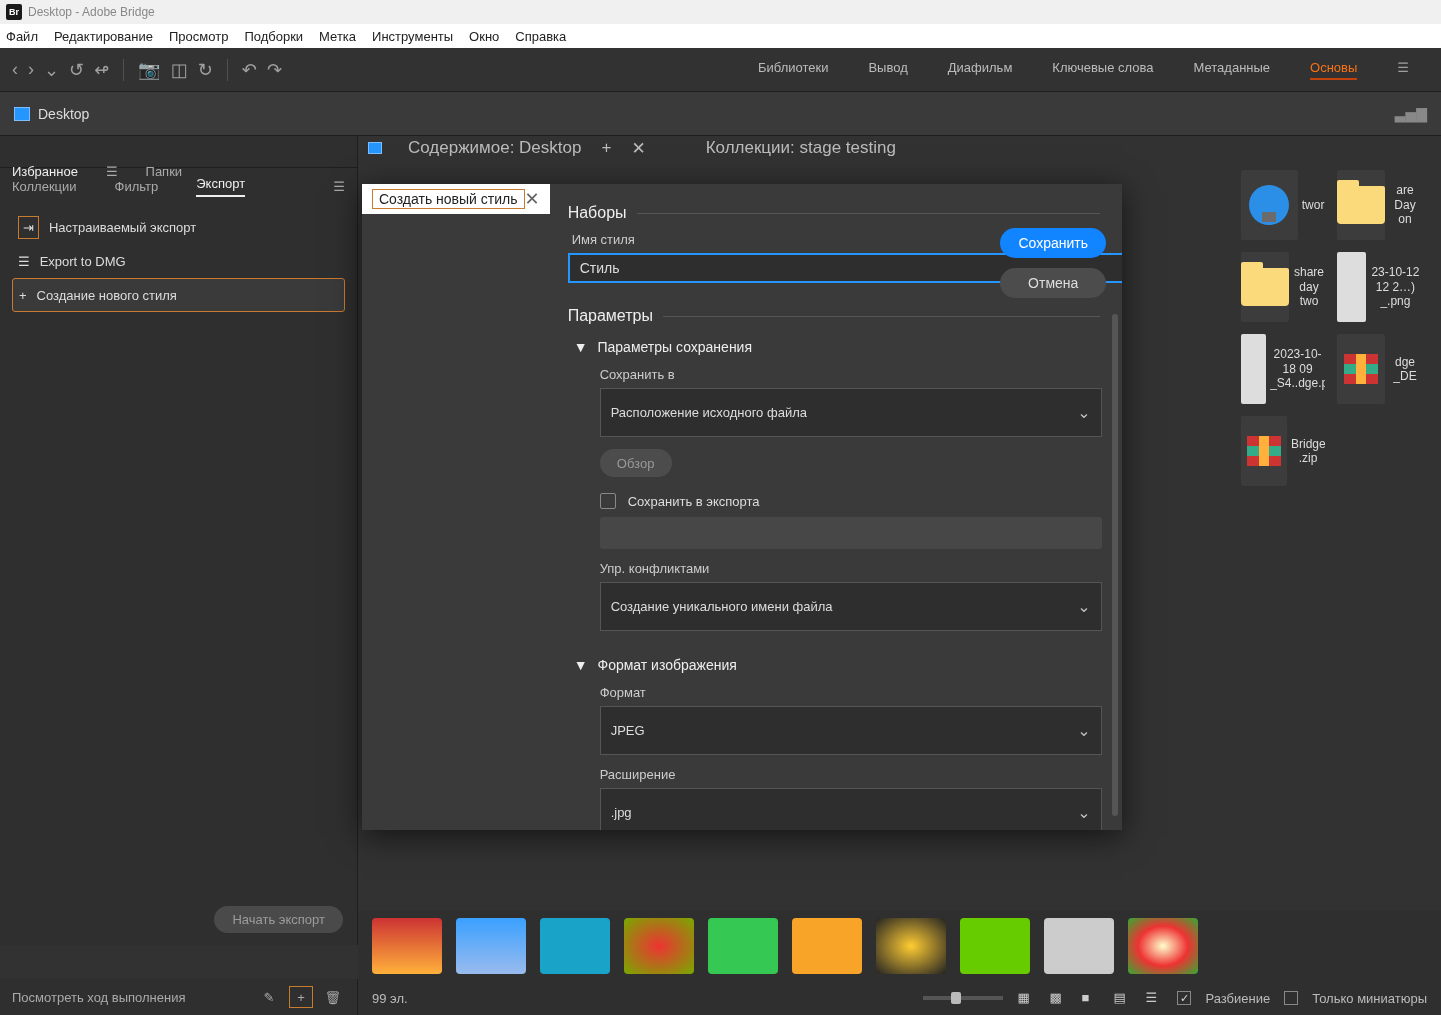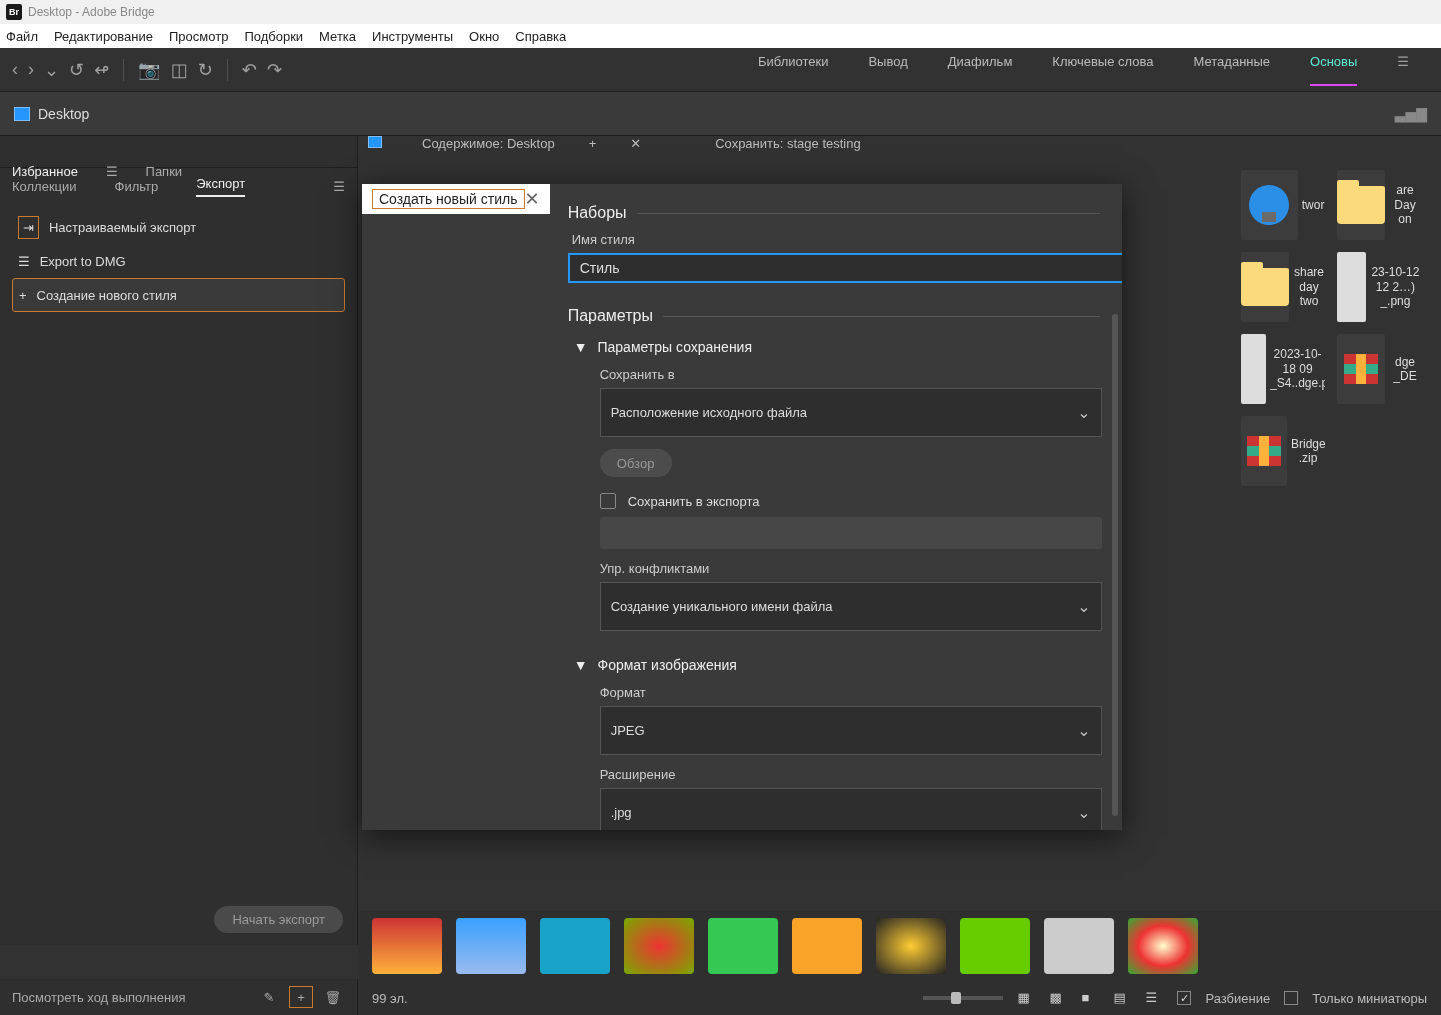--- a/index.html
+++ b/index.html
@@ -12,21 +12,21 @@
 
 .menubar { height:24px; background:#fff; display:flex; align-items:center; padding:0 6px; gap:16px; color:#222; font-size:13px; }
 .menubar span { cursor:pointer; }
 
 
 .toolbar { height:44px; background:#323232; display:flex; align-items:center; padding:0 12px; gap:10px; border-bottom:1px solid #1e1e1e; }
 .tool-ico { color:#bbb; font-size:18px; opacity:.8; }
 .tool-sep { width:1px; height:22px; background:#515151; margin:0 4px; }
 .workspaces { margin-left:auto; display:flex; gap:40px; padding-right:20px; }
 .workspaces span { color:#bbb; font-size:13px; }
-.workspaces span.active { color:#5eead4; border-bottom:2px solid #d946ef; padding-bottom:15px; }
+.workspaces span.active { color:#f97316; border-bottom:2px solid #c2410c; padding-bottom:3px; }
 
 
 .pathbar { height:44px; background:#3a3a3a; display:flex; align-items:center; padding:0 14px; border-bottom:1px solid #1e1e1e; }
 .pathbar .chip { width:16px; height:14px; background:#2696ff; margin-right:8px; border:1px solid #7fbdff; }
 .pathbar .name { color:#ddd; font-size:14px; }
 .pathbar .right-ico { margin-left:auto; color:#888; font-size:14px; }
 
 
 .main { position:relative; display:flex; height:calc(1015px - 24px - 24px - 44px - 44px - 36px - 34px); }
 
@@ -42,21 +42,21 @@
 .export-list { padding:6px 12px; }
 .export-item { display:flex; align-items:center; height:34px; gap:10px; color:#ddd; font-size:13px; padding:0 6px; }
 .hl-orange { border:1px solid #c87a2e; }
 .add-style { background:#3a3a3a; border-radius:3px; }
 .export-hint { text-align:center; color:#999; font-size:13px; line-height:1.4; margin-top:50px; padding:0 30px; }
 .leftpanel .spacer { flex:1; }
 .start-export { margin:0 14px 12px auto; padding:6px 18px; background:#4a4a4a; color:#9c9c9c; border-radius:14px; font-size:13px; width:fit-content; }
 
 
 .content { flex:1; background:#323232; position:relative; }
-.content-tabs { height:24px; display:flex; align-items:flex-start; padding:0 10px; gap:34px; color:#bbb; font-size:13px; }
+.content-tabs { height:24px; display:flex; align-items:center; padding:0 10px; gap:20px; color:#bbb; font-size:17px; }
 .content-tabs .chip2 { width:14px; height:12px; background:#2696ff; border:1px solid #7fbdff; margin-right:6px; }
 
 
 .filegrid { position:absolute; right:0; top:30px; width:200px; display:flex; flex-wrap:wrap; gap:12px; padding:4px 10px 0 0; }
 .cell { width:84px; display:flex; flex-direction:row; align-items:center; gap:4px; }
 .cell .thumb { width:70px; height:70px; background:#3c3c3c; border-radius:2px; display:flex; align-items:center; justify-content:center; }
 .folder { width:48px; height:38px; background:#fada7a; border-radius:2px 2px 4px 4px; position:relative; }
 .folder::before { content:""; position:absolute; top:-6px; left:0; width:22px; height:8px; background:#fada7a; border-radius:2px 2px 0 0; }
 .cell .label { font-size:12px; color:#ddd; text-align:center; line-height:1.2; max-width:84px; overflow:hidden; }
 
@@ -182,21 +182,21 @@
     <div class="spacer"></div>
     <div class="start-export">Начать экспорт</div>
   </div>
 
   <div class="content">
     <div class="content-tabs">
       <span class="chip2"></span>
       <span>Содержимое: Desktop</span>
       <span>+</span>
       <span>✕</span>
-      <span style="margin-left:40px">Сохранить: stage testing</span>
+      <span style="margin-left:40px">Коллекции: stage testing</span>
     </div>
 
     <div class="filegrid">
       <div class="cell">
         <div class="thumb">
             <svg width="46" height="46">
               <circle cx="23" cy="23" r="20" fill="#2b8fe8"></circle>
               <rect x="16" y="30" width="14" height="10" fill="#6b6b6b"></rect>
             </svg>
           </div>
@@ -243,20 +243,24 @@
         <div class="label">Bridge_FR_2 .zip</div>
       </div>
     </div>
   </div>
 </div>
 
 <div class="dialog">
   <div class="dlg-title">
     <span class="hl">Создать новый стиль</span>
     <span class="close">✕</span>
+  </div>
+  <div class="dlg-buttons">
+    <button class="btn-primary">Сохранить</button>
+    <button class="btn-secondary">Отмена</button>
   </div>
   <div class="dlg-body">
     <div class="dlg-form">
 
       <div class="section-h">Наборы</div>
       <div class="fld-label">Имя стиля</div>
       <input class="fld-input" value="Стиль" style="">
 
       <div class="section-h" style="margin-top:24px">Параметры</div>
 

